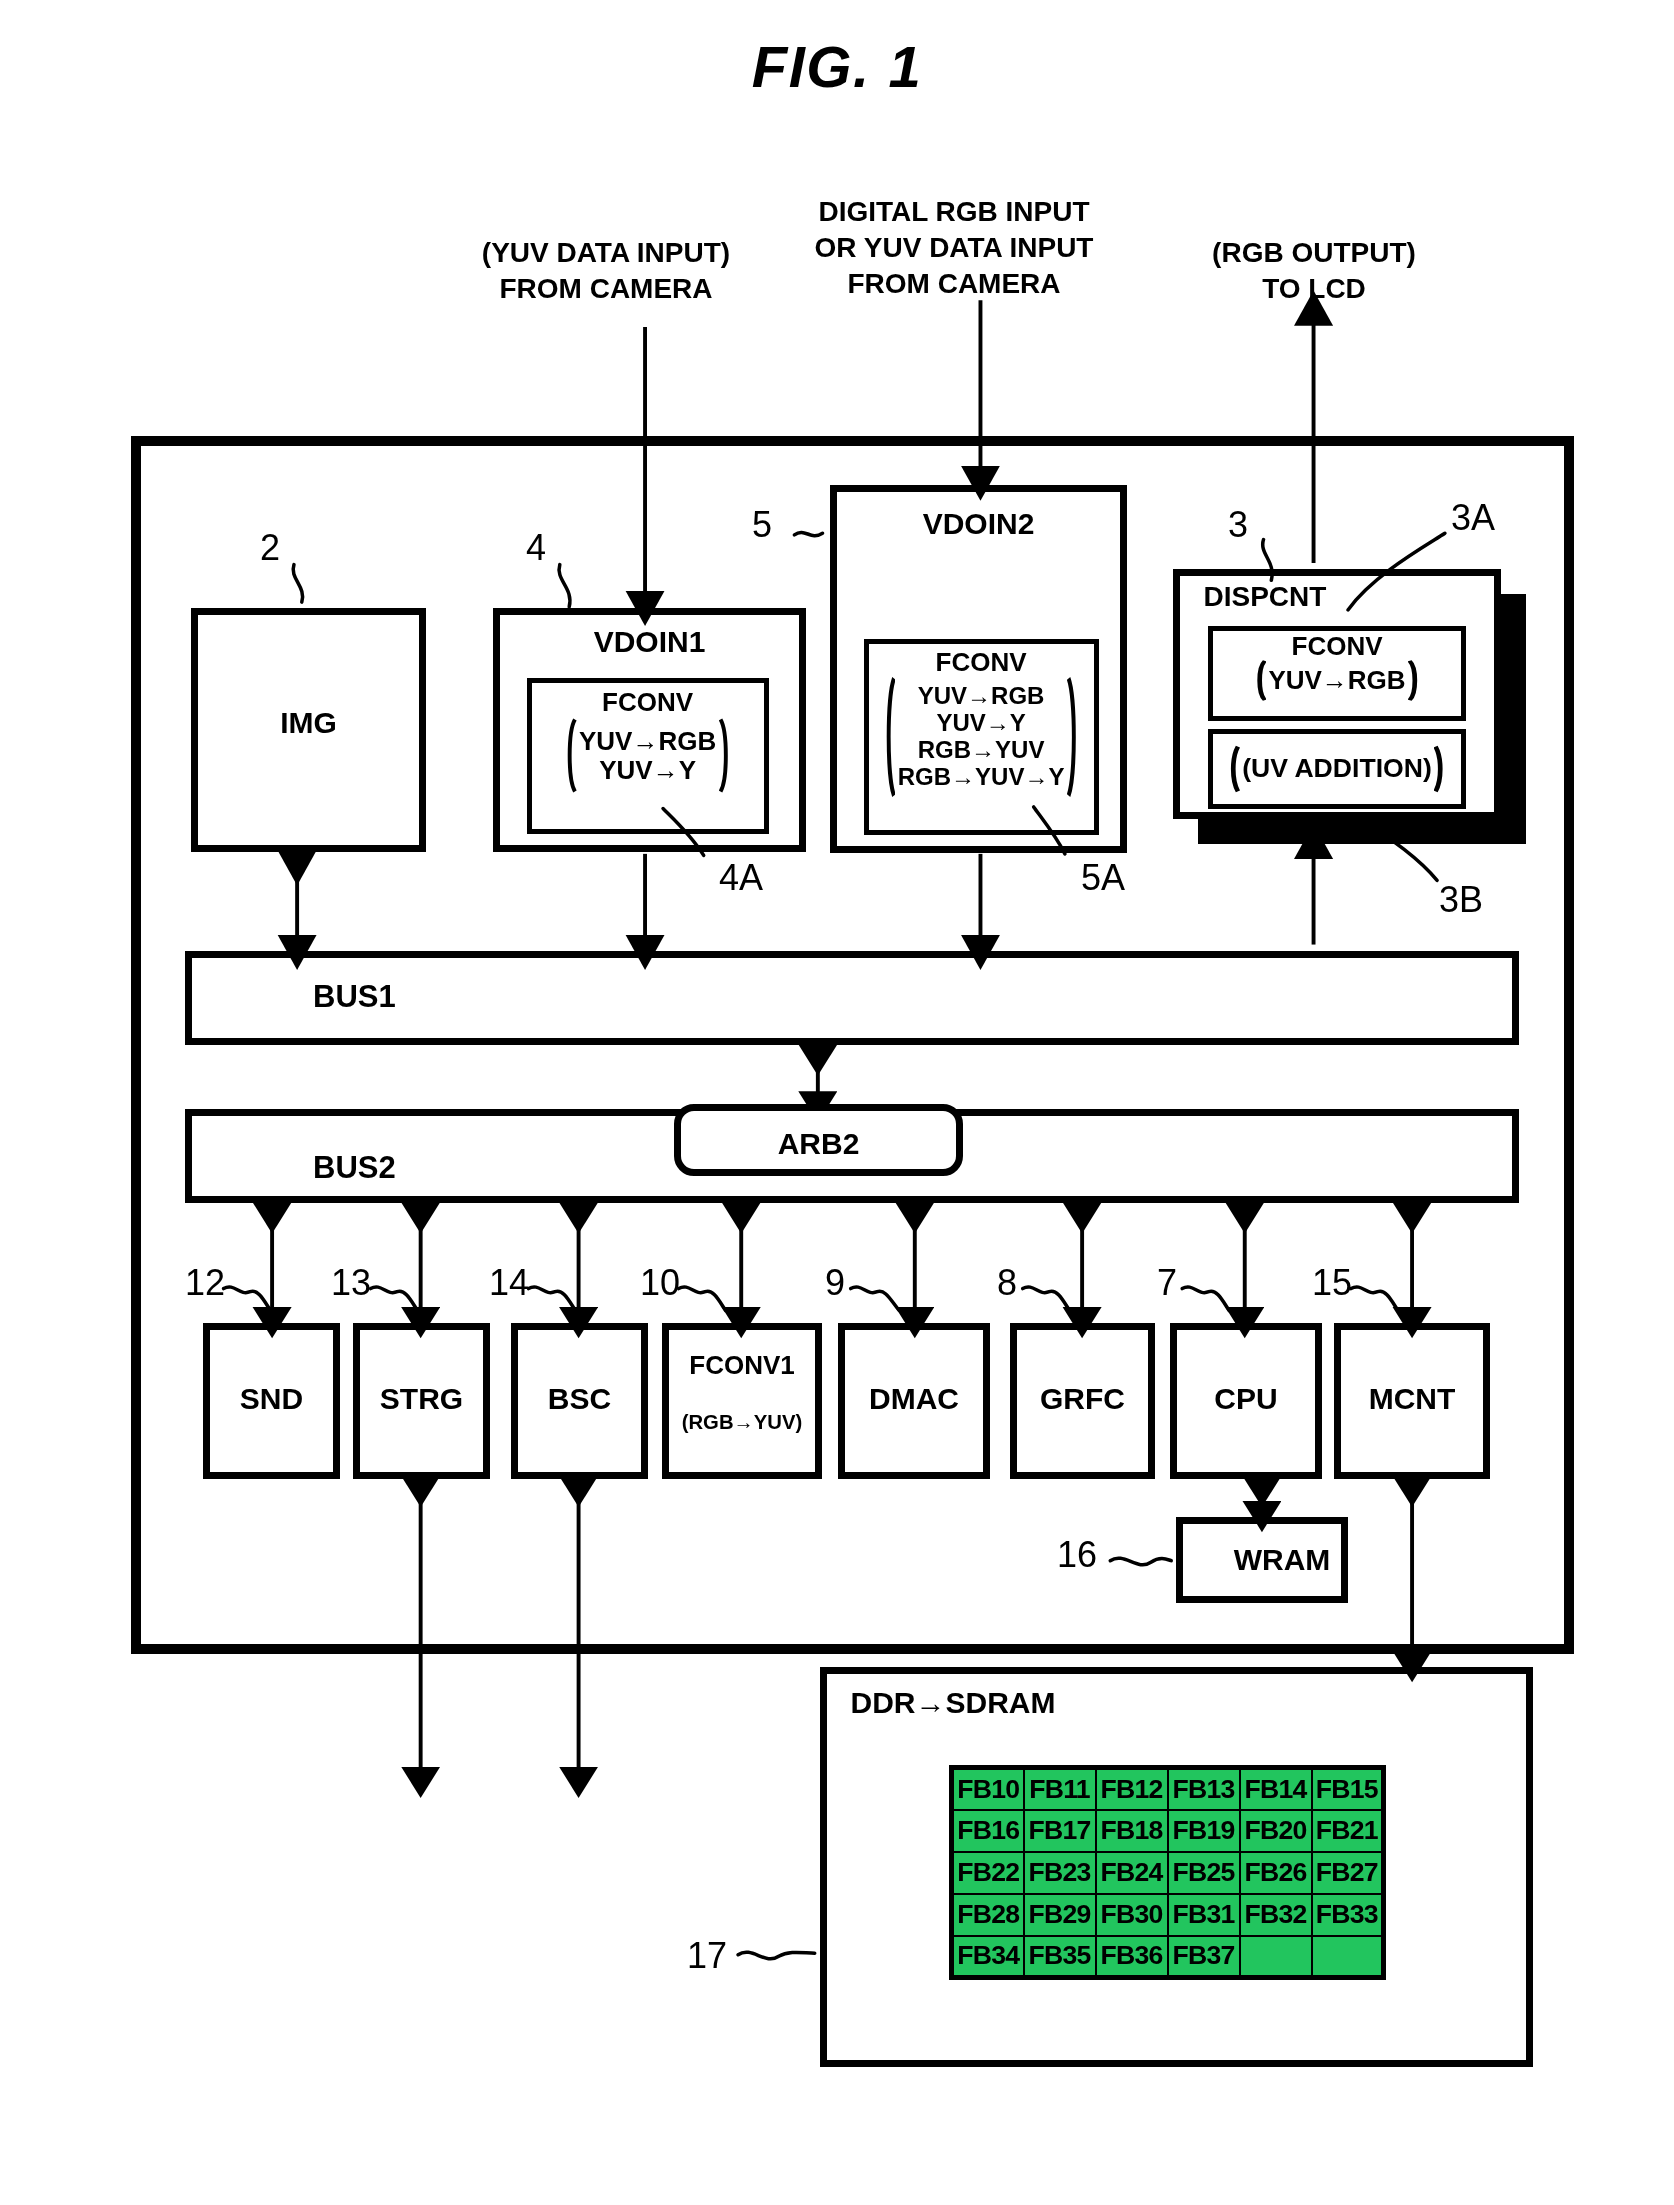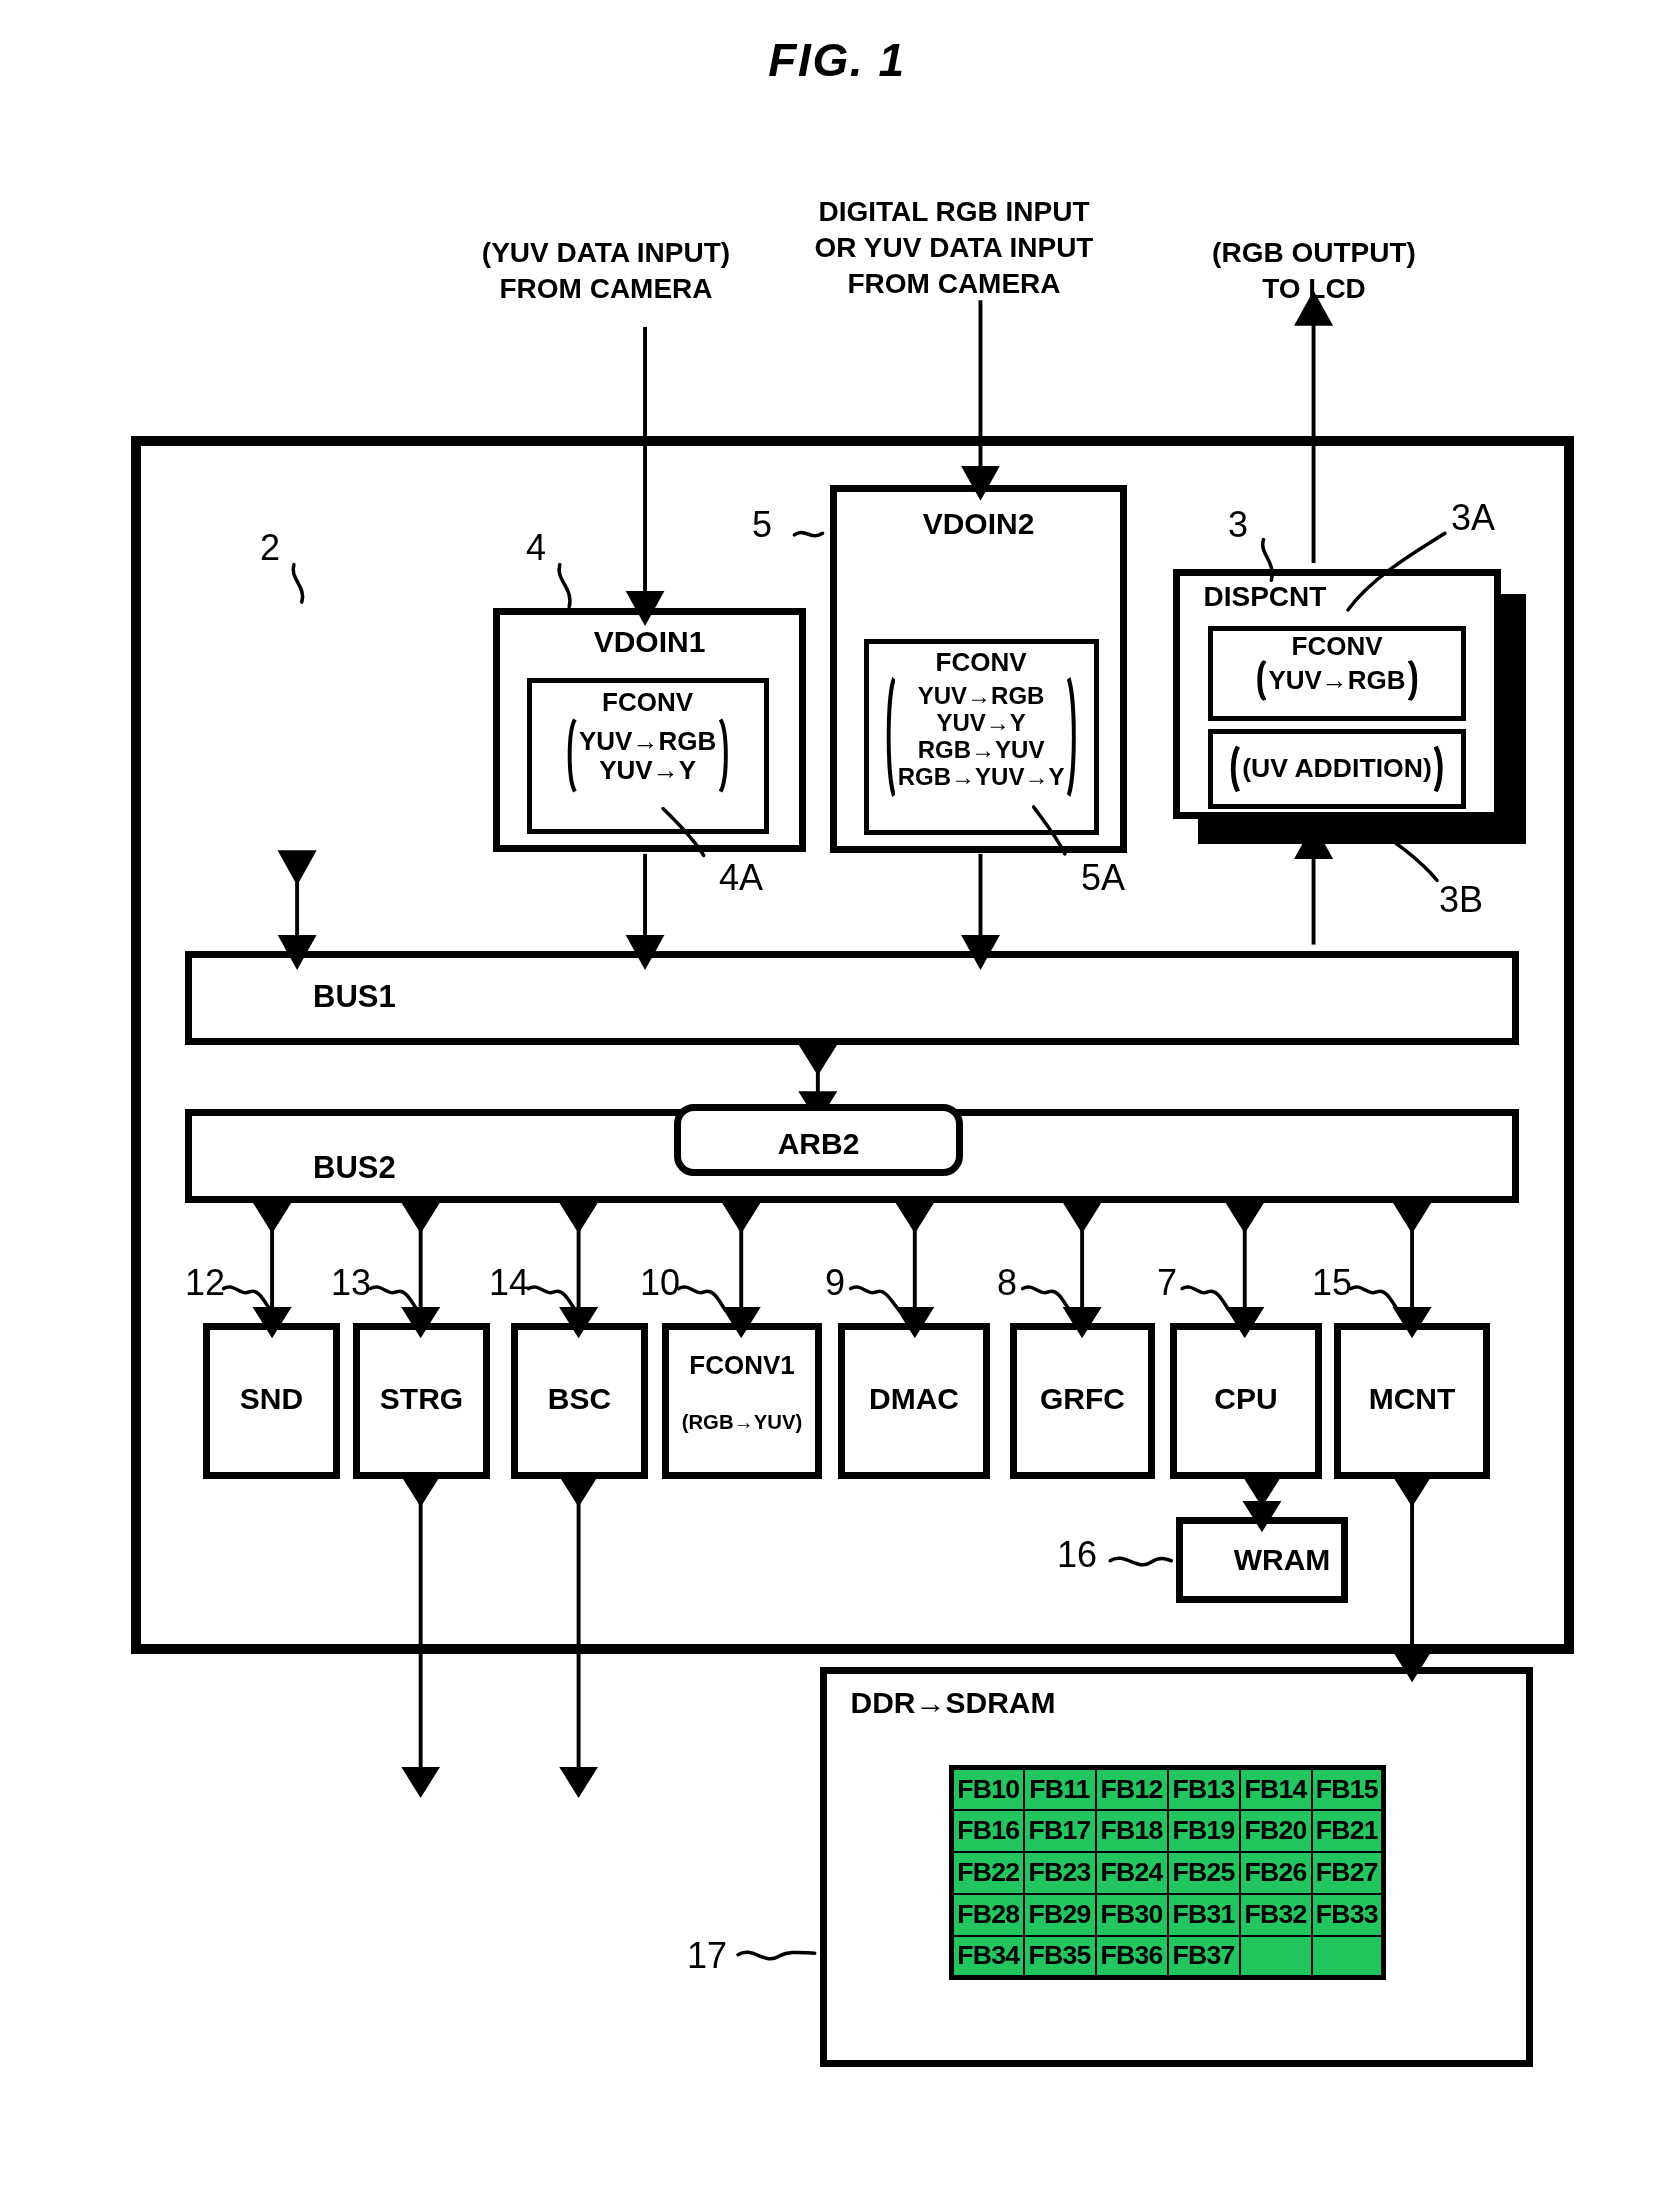--- a/index.html
+++ b/index.html
@@ -13,21 +13,21 @@
   }
   .stage { position:absolute; left:0; top:0; width:1674px; height:2205px; }
   .abs { position:absolute; }
 
   
   #fig-title {
     left:0; top:33px; width:1674px;
     text-align:center;
     font-style:italic;
     font-weight:700;
-    font-size:46px;
+    font-size:58px;
     letter-spacing:1.6px;
   }
 
   
   .caption {
     text-align:center;
     font-size:28px;
     font-weight:700;
     line-height:1.28;
     letter-spacing:0px;
@@ -122,20 +122,23 @@
 
   <div class="abs caption" style="left:778px; top:194px; width:352px;">DIGITAL RGB INPUT
 OR YUV DATA INPUT
 FROM CAMERA</div>
 
   <div class="abs caption" style="left:1173px; top:235px; width:282px;">(RGB OUTPUT)
 TO LCD</div>
 
   <div class="abs" style="left:131px; top:436px; width:1443px; height:1218px; border:10.2px solid #000; background:#fff;"></div>
 
+  <div class="abs box" style="left:191px; top:608px; width:235px; height:244px;">
+    <div class="lbl" style="margin-top:92px;">IMG</div>
+  </div>
   <div class="abs ref" style="left:260px; top:530px;">2</div>
 
   <div class="abs box" style="left:493px; top:608px; width:313px; height:244px;">
     <div class="lbl" style="margin-top:11px;">VDOIN1</div>
 
     <div class="box-inner" style="position:absolute; left:26.6px; top:63px; width:242px; height:156px;">
       <div class="lbl lbl-sm" style="margin-top:6.3px;">FCONV</div>
       <div class="brace-wrap" style="height:75px; margin-top:1.6px;">
         <span class="brace">
           <svg viewBox="0 0 16 100" preserveAspectRatio="none">

